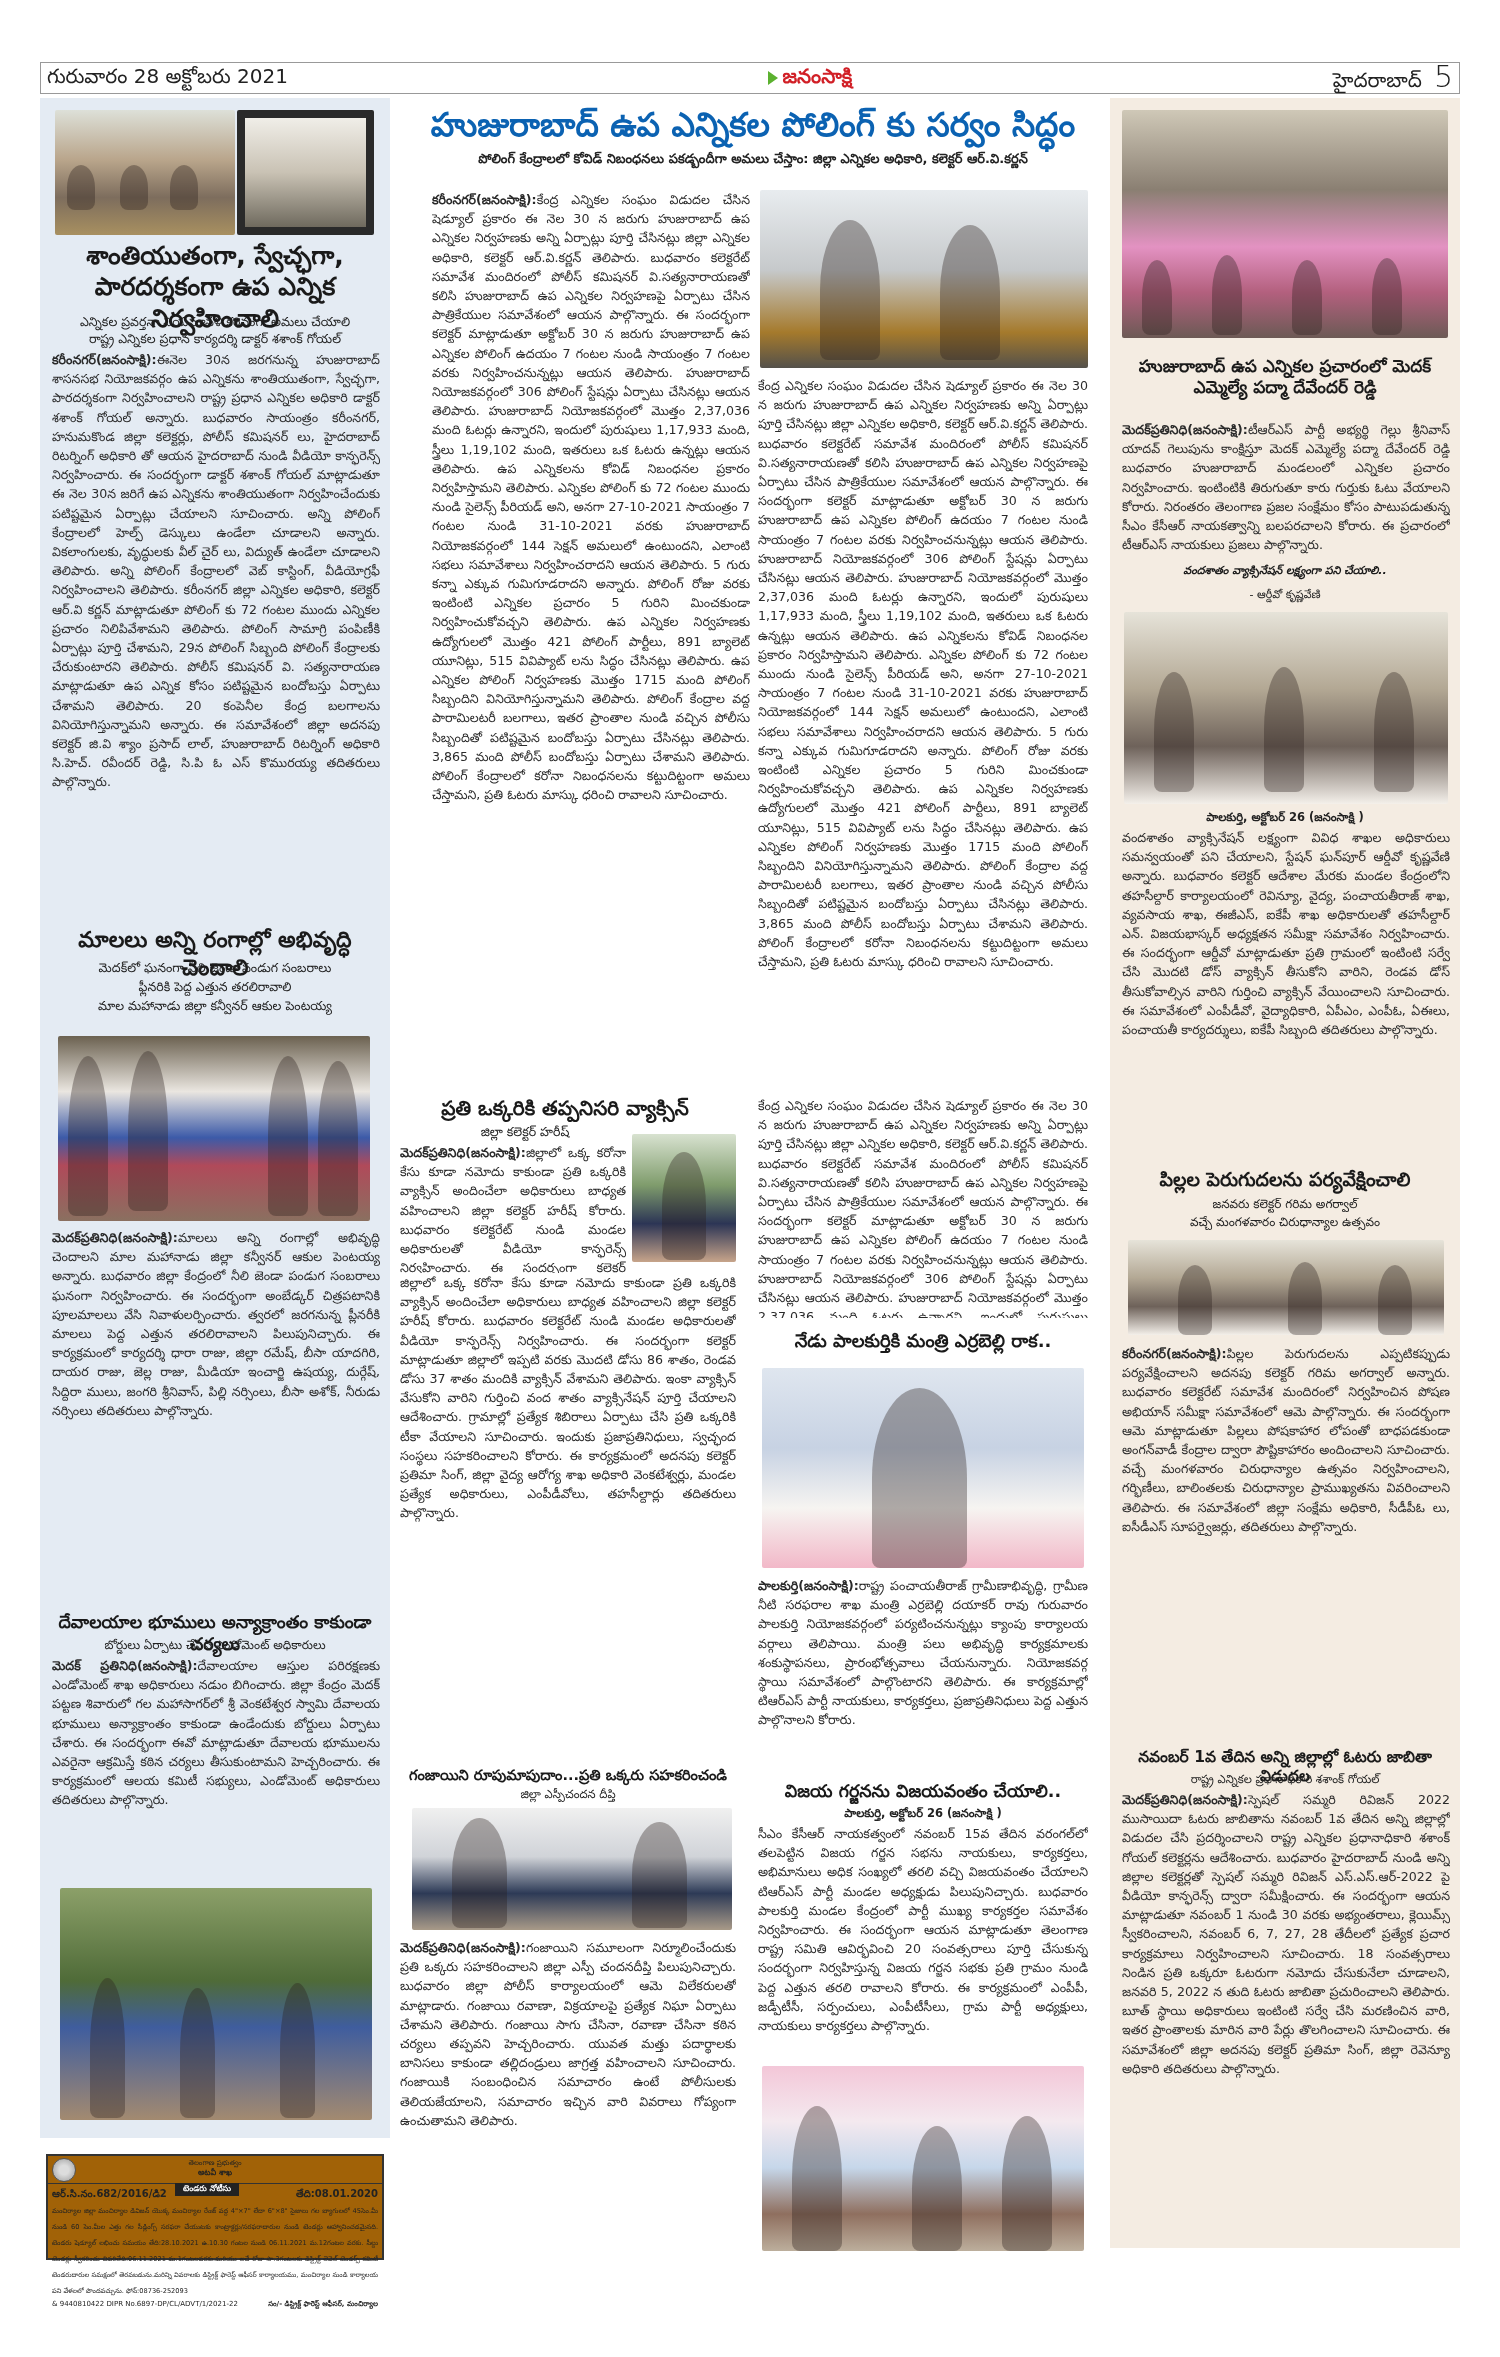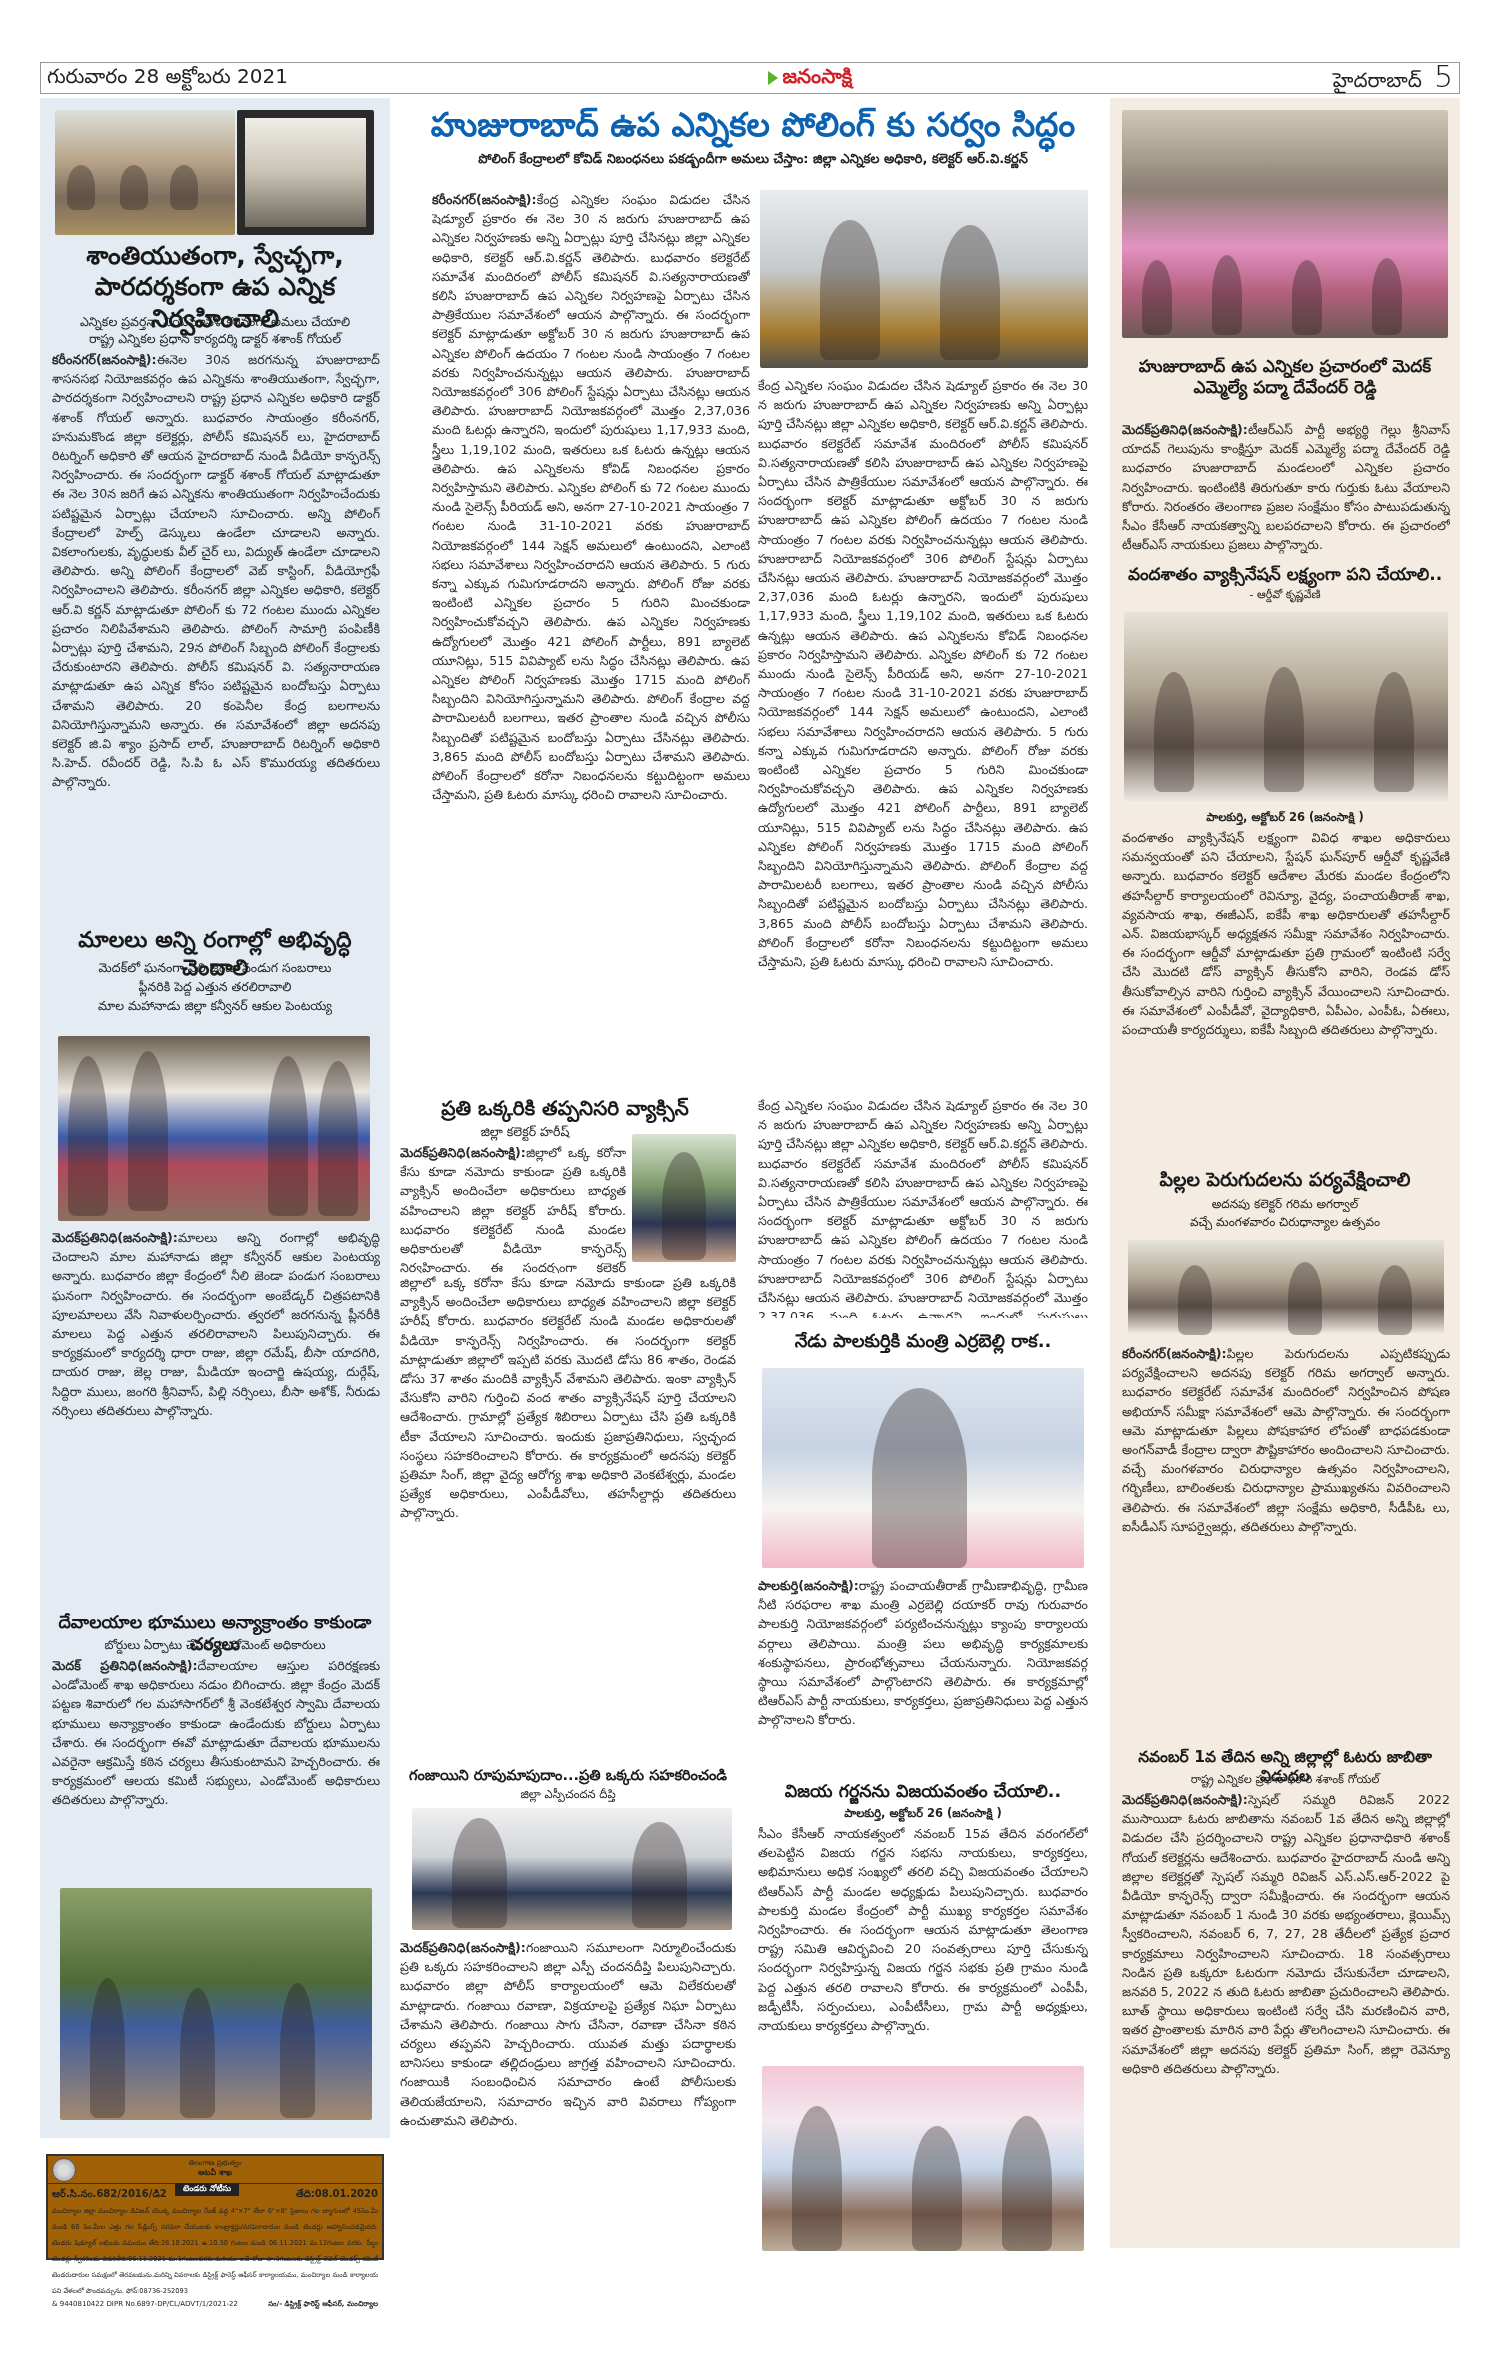--- a/index.html
+++ b/index.html
@@ -206,36 +206,36 @@
   <div class="fig" style="left:90px; top:145px; width:30px; height:80px;"></div>
   <div class="fig" style="left:170px; top:150px; width:30px; height:75px;"></div>
   <div class="fig" style="left:250px; top:148px; width:30px; height:77px;"></div>
 </div>
 
 <div class="hl" style="left:1120px; top:356px; width:330px; font-size:17px; font-weight:bold;">హుజురాబాద్ ఉప ఎన్నికల ప్రచారంలో మెదక్ ఎమ్మెల్యే పద్మా దేవేందర్ రెడ్డి</div>
 <div class="body-text" style="left:1122px; top:420px; width:328px; height:138px;">
   <span class="lead">మెదక్‌ప్రతినిధి(జనంసాక్షి):</span><span>టీఆర్ఎస్ పార్టీ అభ్యర్థి గెల్లు శ్రీనివాస్ యాదవ్ గెలుపును కాంక్షిస్తూ మెదక్ ఎమ్మెల్యే పద్మా దేవేందర్ రెడ్డి బుధవారం హుజురాబాద్ మండలంలో ఎన్నికల ప్రచారం నిర్వహించారు. ఇంటింటికి తిరుగుతూ కారు గుర్తుకు ఓటు వేయాలని కోరారు. నిరంతరం తెలంగాణ ప్రజల సంక్షేమం కోసం పాటుపడుతున్న సీఎం కేసీఆర్ నాయకత్వాన్ని బలపరచాలని కోరారు. ఈ ప్రచారంలో టీఆర్ఎస్ నాయకులు ప్రజలు పాల్గొన్నారు.</span>
 </div>
 
-<div class="hl" style="left:1120px; top:564px; width:330px; font-size:17px;">వందశాతం వ్యాక్సినేషన్ లక్ష్యంగా పని చేయాలి..</div>
+<div class="hl" style="left:1120px; top:564px; width:330px; font-size:11px;font-style:italic;">వందశాతం వ్యాక్సినేషన్ లక్ష్యంగా పని చేయాలి..</div>
 <div class="sub" style="left:1120px; top:588px; width:330px; font-size:11px;">- ఆర్డీవో కృష్ణవేణి</div>
 
 <div class="photo office" style="left:1124px; top:612px; width:324px; height:192px;">
   <div class="fig" style="left:30px; top:60px; width:40px; height:120px;"></div>
   <div class="fig" style="left:140px; top:55px; width:40px; height:125px;"></div>
   <div class="fig" style="left:250px; top:60px; width:40px; height:120px;"></div>
 </div>
 
 <div class="sub" style="left:1120px; top:810px; width:330px; font-size:11.5px; font-weight:bold;">పాలకుర్తి, అక్టోబర్ 26 (జనంసాక్షి )</div>
 <div class="body-text" style="left:1122px; top:828px; width:328px; height:330px;">
   <span>వందశాతం వ్యాక్సినేషన్ లక్ష్యంగా వివిధ శాఖల అధికారులు సమన్వయంతో పని చేయాలని, స్టేషన్ ఘన్‌పూర్ ఆర్డీవో కృష్ణవేణి అన్నారు. బుధవారం కలెక్టర్ ఆదేశాల మేరకు మండల కేంద్రంలోని తహసీల్దార్ కార్యాలయంలో రెవిన్యూ, వైద్య, పంచాయతీరాజ్ శాఖ, వ్యవసాయ శాఖ, ఈజీఎస్, ఐకేపీ శాఖ అధికారులతో తహసీల్దార్ ఎన్. విజయభాస్కర్ అధ్యక్షతన సమీక్షా సమావేశం నిర్వహించారు. ఈ సందర్భంగా ఆర్డీవో మాట్లాడుతూ ప్రతి గ్రామంలో ఇంటింటి సర్వే చేసి మొదటి డోస్ వ్యాక్సిన్ తీసుకోని వారిని, రెండవ డోస్ తీసుకోవాల్సిన వారిని గుర్తించి వ్యాక్సిన్ వేయించాలని సూచించారు. ఈ సమావేశంలో ఎంపీడీవో, వైద్యాధికారి, ఏపీఎం, ఎంపీఓ, ఏఈలు, పంచాయతీ కార్యదర్శులు, ఐకేపీ సిబ్బంది తదితరులు పాల్గొన్నారు.</span>
 </div>
 
 <div class="hl" style="left:1120px; top:1168px; width:330px; font-size:19px;">పిల్లల పెరుగుదలను పర్యవేక్షించాలి</div>
-<div class="sub" style="left:1120px; top:1196px; width:330px; font-size:12px;">అదనపు కలెక్టర్ గరిమ అగర్వాల్</div>
+<div class="sub" style="left:1120px; top:1196px; width:330px; font-size:12px;">జనవరు కలెక్టర్ గరిమ అగర్వాల్</div>
 <div class="sub" style="left:1120px; top:1214px; width:330px; font-size:12px;">వచ్చే మంగళవారం చిరుధాన్యాల ఉత్సవం</div>
 
 <div class="photo office" style="left:1128px; top:1240px; width:316px; height:95px;">
   <div class="fig" style="left:50px; top:25px; width:34px; height:70px;"></div>
   <div class="fig" style="left:160px; top:22px; width:34px; height:73px;"></div>
   <div class="fig" style="left:250px; top:25px; width:34px; height:70px;"></div>
 </div>
 
 <div class="body-text" style="left:1122px; top:1344px; width:328px; height:395px;">
   <span class="lead">కరీంనగర్(జనంసాక్షి):</span><span>పిల్లల పెరుగుదలను ఎప్పటికప్పుడు పర్యవేక్షించాలని అదనపు కలెక్టర్ గరిమ అగర్వాల్ అన్నారు. బుధవారం కలెక్టరేట్ సమావేశ మందిరంలో నిర్వహించిన పోషణ అభియాన్ సమీక్షా సమావేశంలో ఆమె పాల్గొన్నారు. ఈ సందర్భంగా ఆమె మాట్లాడుతూ పిల్లలు పోషకాహార లోపంతో బాధపడకుండా అంగన్‌వాడీ కేంద్రాల ద్వారా పౌష్టికాహారం అందించాలని సూచించారు. వచ్చే మంగళవారం చిరుధాన్యాల ఉత్సవం నిర్వహించాలని, గర్భిణీలు, బాలింతలకు చిరుధాన్యాల ప్రాముఖ్యతను వివరించాలని తెలిపారు. ఈ సమావేశంలో జిల్లా సంక్షేమ అధికారి, సీడీపీఓ లు, ఐసీడీఎస్ సూపర్వైజర్లు, తదితరులు పాల్గొన్నారు.</span>

